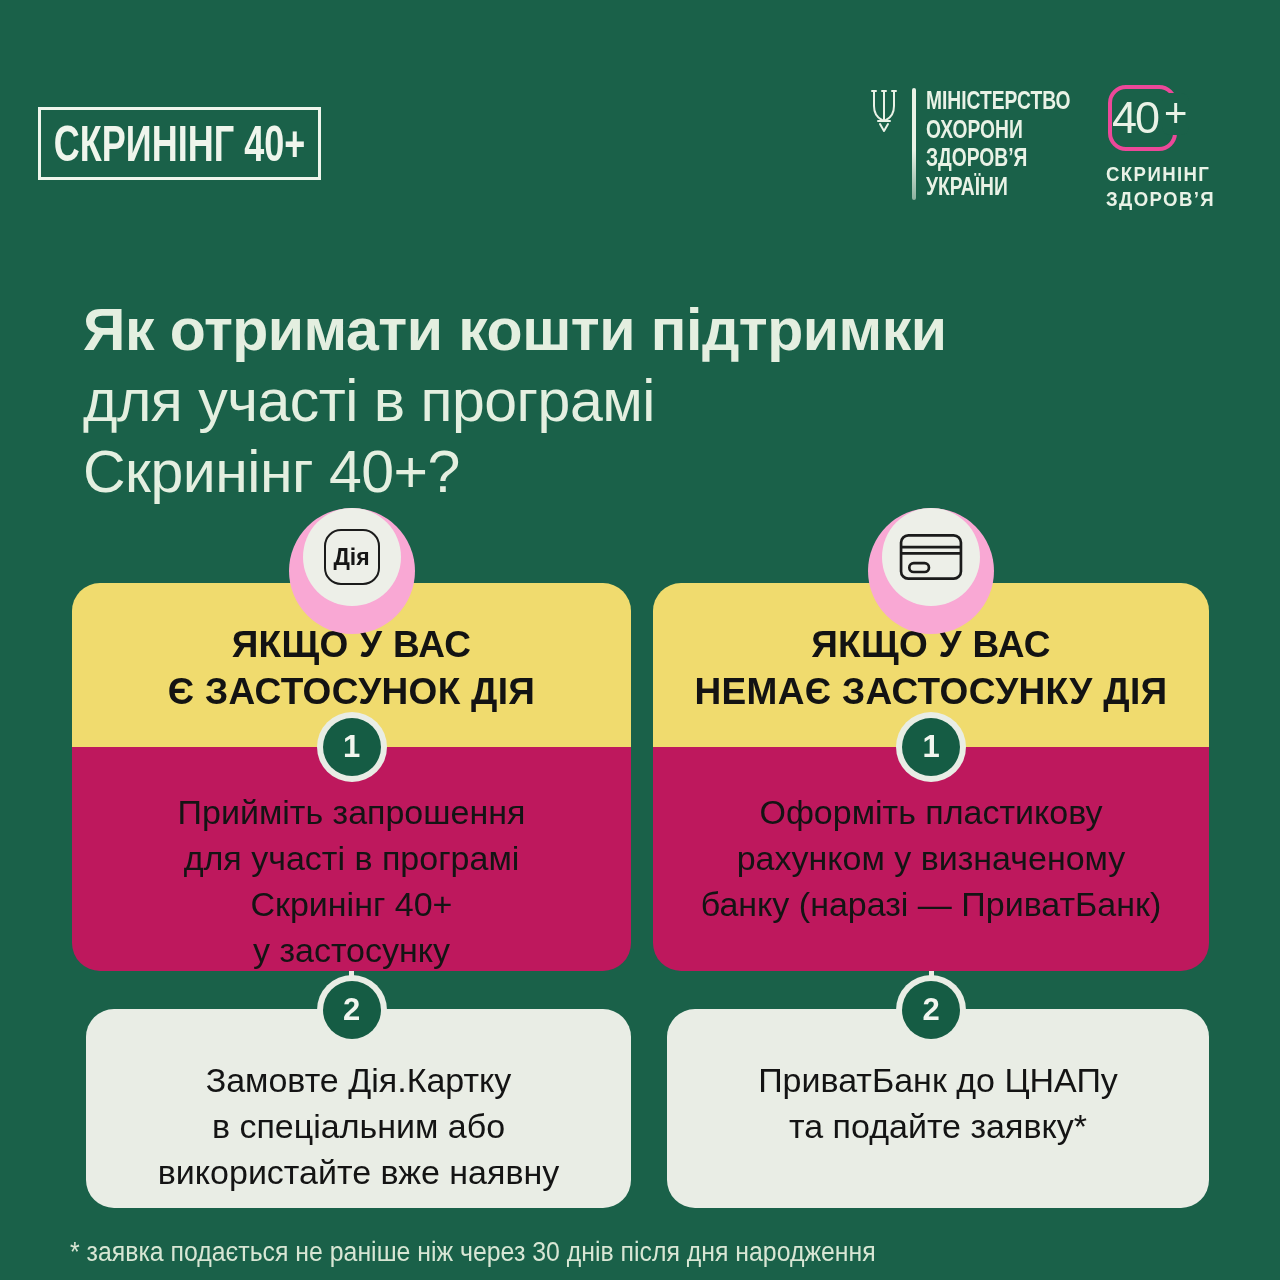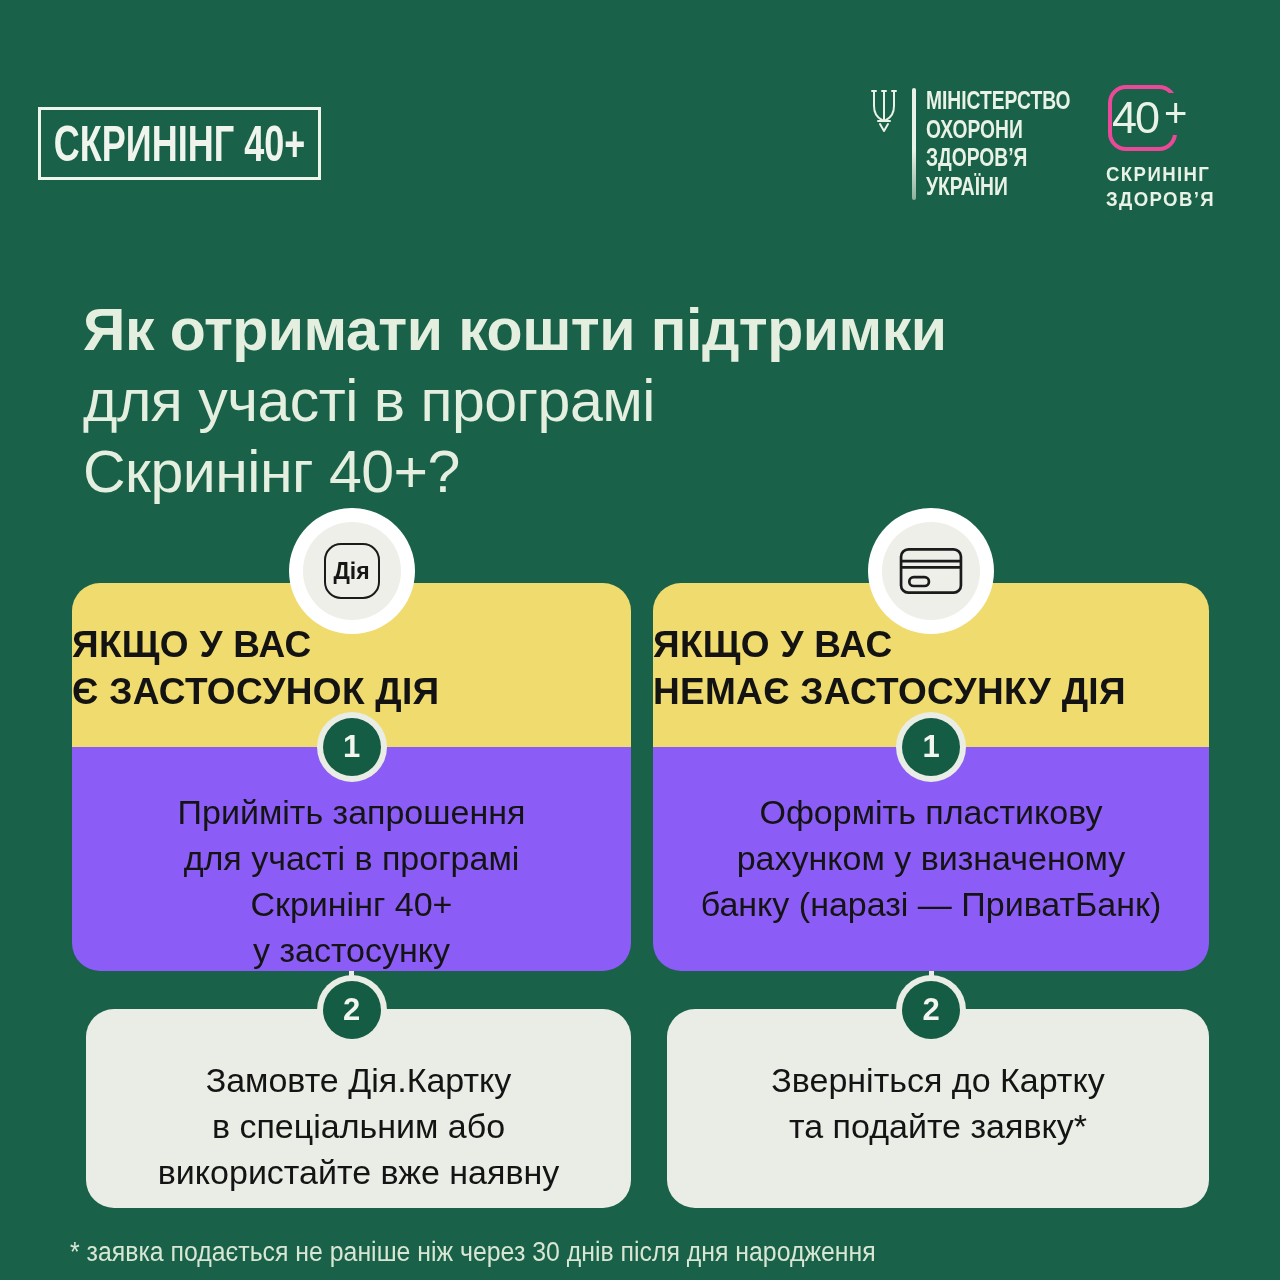--- a/index.html
+++ b/index.html
@@ -58,45 +58,45 @@
   .title .l1 { font-weight:700; }
   .title .l2, .title .l3 { font-weight:400; }
 
   
   .col { position:absolute; top:0; height:1280px; }
   .c1 { left:72px;  width:559px; }
   .c2 { left:653px; width:556px; }
 
   .bubble {
     position:absolute; top:508px; left:calc(50% - 63px);
-    width:126px; height:126px; border-radius:50%; background:#ffffff;
-    display:flex; align-items:center; justify-content:center; z-index:2;
+    width:126px; height:126px; border-radius:50%; background:#f9a8d4;
+    display:flex; justify-content:center; z-index:2;
   }
   .bubble-inner {
     width:98px; height:98px; border-radius:50%; background:#EDEFE8;
     display:flex; align-items:center; justify-content:center;
   }
   .diia-mark {
     width:56px; height:56px; border:2.5px solid #1B1B1B; border-radius:17px;
     box-sizing:border-box; display:flex; align-items:center; justify-content:center;
     color:#161616; font-size:23px; font-weight:600;
   }
   .card-svg { width:64px; height:48px; }
 
   .card-top {
     position:absolute; top:583px; left:0; right:0; height:388px;
     border-radius:28px; overflow:hidden; z-index:1;
   }
   .card-top .head {
     height:164px; background:#F0DB6E; box-sizing:border-box; padding-top:38px;
-    text-align:left;
+    text-align:center;
   }
   .head div { color:#131313; font-size:37px; font-weight:700; line-height:47px; letter-spacing:0.3px; }
   .card-top .body {
-    height:224px; background:#8b5cf6; box-sizing:border-box; padding-top:42px;
+    height:224px; background:#be185d; box-sizing:border-box; padding-top:42px;
     text-align:center;
   }
   .step-text div { color:#141414; font-size:34px; font-weight:400; line-height:46px; }
 
   .num-circle {
     position:absolute; left:calc(50% - 29px); width:58px; height:58px; border-radius:50%;
     background:#155C44; box-shadow:0 0 0 6px #E9EDE5; z-index:3;
     display:flex; align-items:center; justify-content:center;
     color:#F2F6EF; font-size:31px; font-weight:700;
   }
@@ -210,20 +210,20 @@
       <div class="body step-text">
         <div>Оформіть пластикову</div>
         <div>рахунком у визначеному</div>
         <div>банку (наразі — ПриватБанк)</div>
       </div>
     </div>
     <div class="num-circle num-1">1</div>
     <div class="connector"></div>
     <div class="num-circle num-2">2</div>
     <div class="card-bottom step-text">
-      <div>Зверніться до Картку</div>
+      <div>ПриватБанк до ЦНАПу</div>
       <div>та подайте заявку*</div>
     </div>
   </div>
 
   <div class="footnote">* заявка подається не раніше ніж через 30 днів після дня народження</div>
 
 </div>
 
 </body></html>

